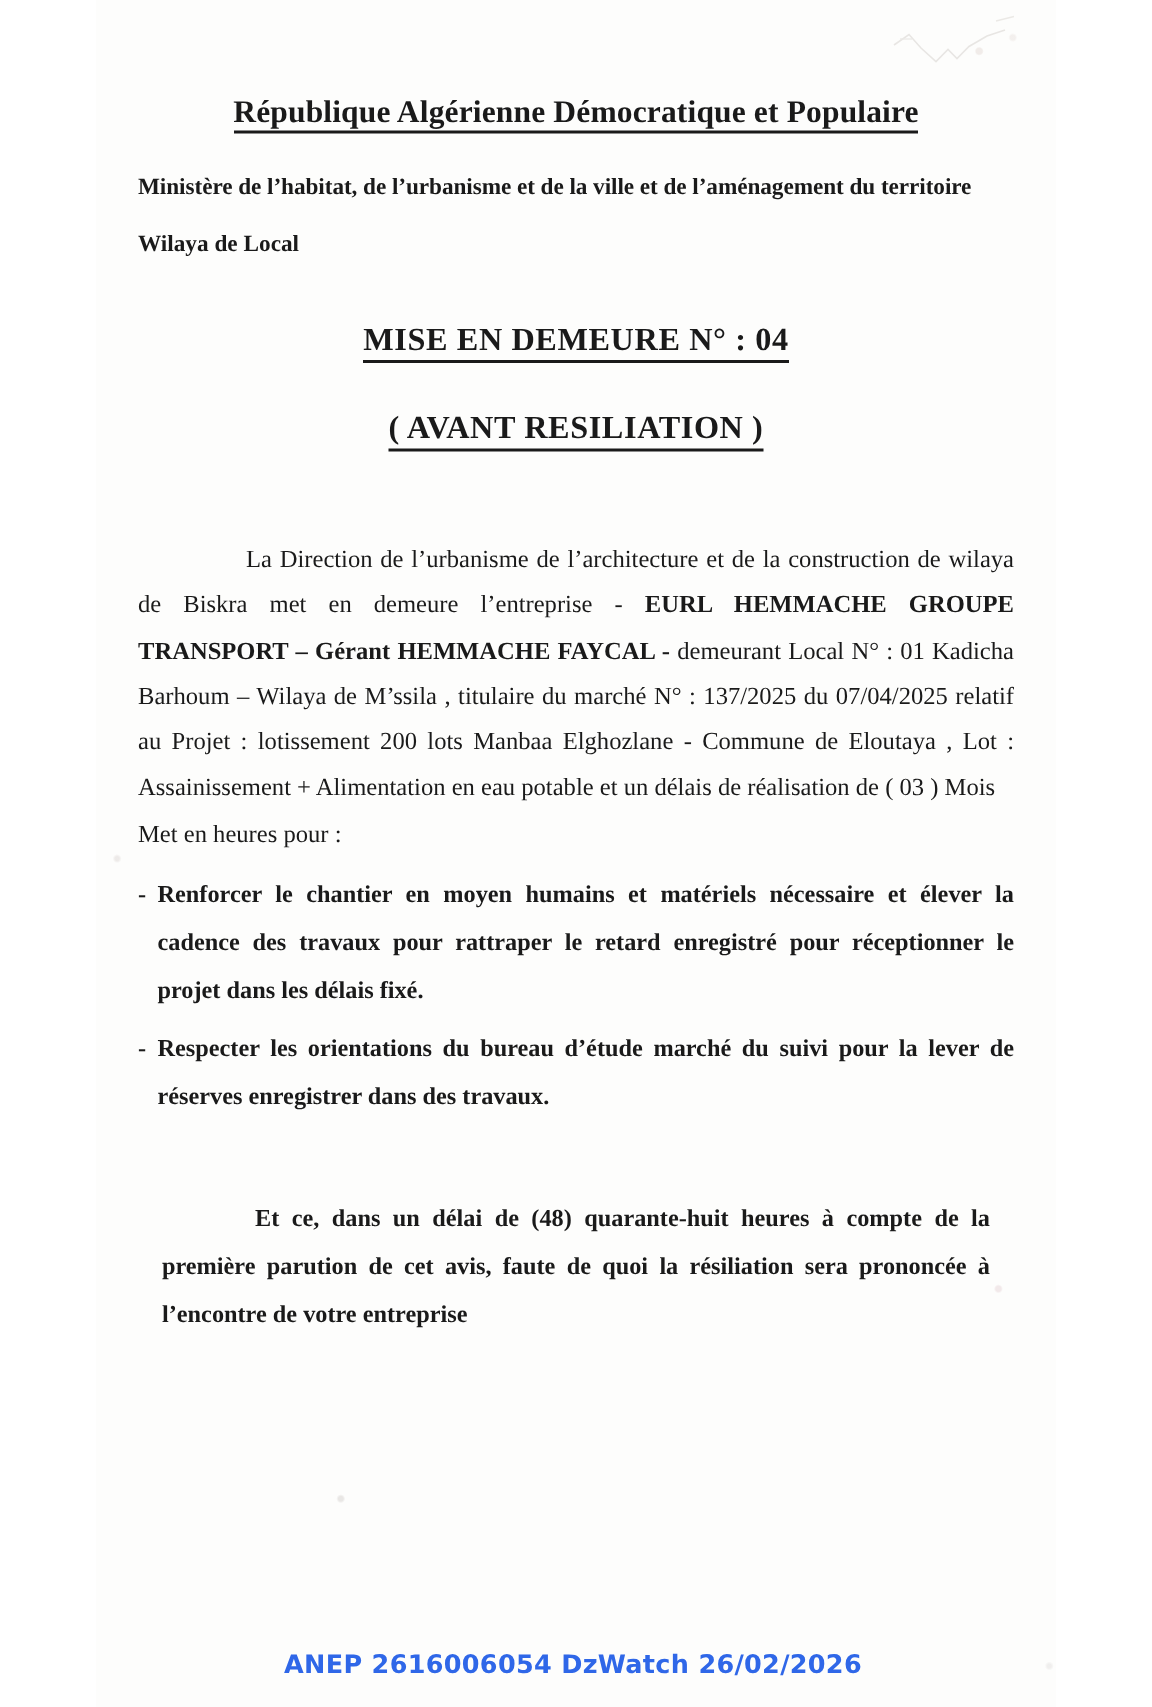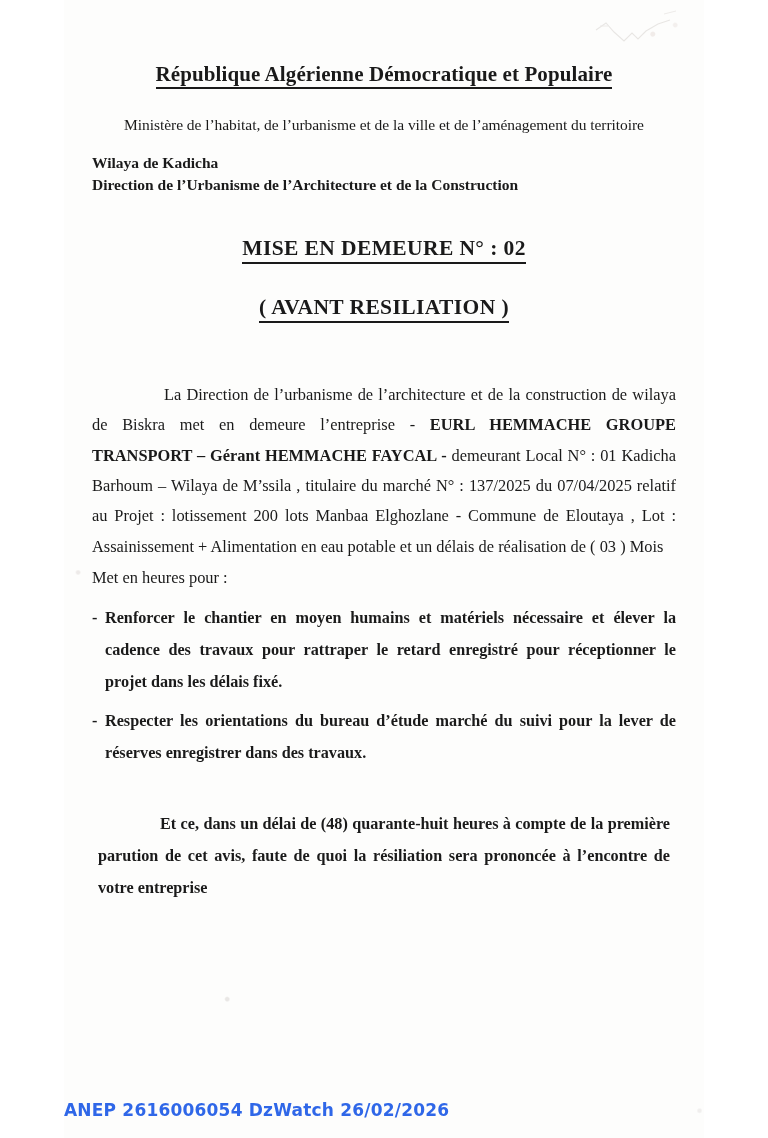--- a/index.html
+++ b/index.html
@@ -57,23 +57,23 @@
     letter-spacing: 0.1px;
     margin: 0;
     padding-top: 62px;
   }
   .doc-title span {
     border-bottom: 2px solid #1a1a1a;
     padding-bottom: 1px;
   }
 
   .ministry {
-    text-align: center;
+    text-align: left;
     font-size: 15.5px;
-    font-weight: normal;
+    font-weight: bold;
     margin: 0;
     padding-top: 29px;
     letter-spacing: -0.05px;
   }
 
   .org-block {
     margin: 0;
     padding-top: 18px;
     font-size: 15.5px;
     font-weight: bold;
@@ -154,31 +154,32 @@
   
   .closing {
     padding-top: 26px;
     font-size: 16.2px;
     font-weight: bold;
     line-height: 1.95;
     text-align: justify;
     text-justify: inter-word;
   }
   .closing p {
-    margin: 6px;
+    margin: 16px;
     text-indent: 62px;
     text-align: justify;
   }
 
   
   .footer {
     position: absolute;
     left: 0;
     right: 4px;
     bottom: 18px;
+    text-align: center;
     z-index: 3;
   }
   .footer-text {
     font-family: "DejaVu Sans", "Liberation Sans", sans-serif;
     font-size: 17px;
     font-weight: bold;
     color: #2f67e8;
     letter-spacing: 0.2px;
   }
 </style>
@@ -197,27 +198,26 @@
 
   <div class="content">
 
     <h1 class="doc-title">
       <span>République Algérienne Démocratique et Populaire</span>
     </h1>
 
     <p class="ministry">Ministère de l’habitat, de l’urbanisme et de la ville et de l’aménagement du territoire</p>
 
     <div class="org-block">
-      <span class="org-line">Wilaya de Kadicha</span>
-      <span class="org-line">Direction de l’Urbanisme de l’Architecture et de la Construction</span>
+      <span class="org-line">Wilaya de Local</span>
     </div>
 
     <div class="notice-title-wrap">
       <p class="notice-title">
-        <u>MISE EN DEMEURE N° : 02</u>
+        <u>MISE EN DEMEURE N° : 04</u>
       </p>
       <p class="notice-sub">
         <u>( AVANT RESILIATION )</u>
       </p>
     </div>
 
     <div class="body-block">
       <p class="body-para"><span>La Direction de l’urbanisme de l’architecture et de la construction de wilaya de Biskra met en demeure l’entreprise - </span><b class="strong">EURL HEMMACHE GROUPE TRANSPORT – Gérant HEMMACHE FAYCAL - </b><span>demeurant Local N° : 01 Kadicha Barhoum – Wilaya de M’ssila , titulaire du marché N° : 137/2025 du 07/04/2025 relatif au Projet : lotissement 200 lots Manbaa Elghozlane - Commune de Eloutaya , Lot : Assainissement + Alimentation en eau potable et un délais de réalisation de ( 03 ) Mois</span></p>
 
       <p class="met-line">Met en heures pour :</p>

